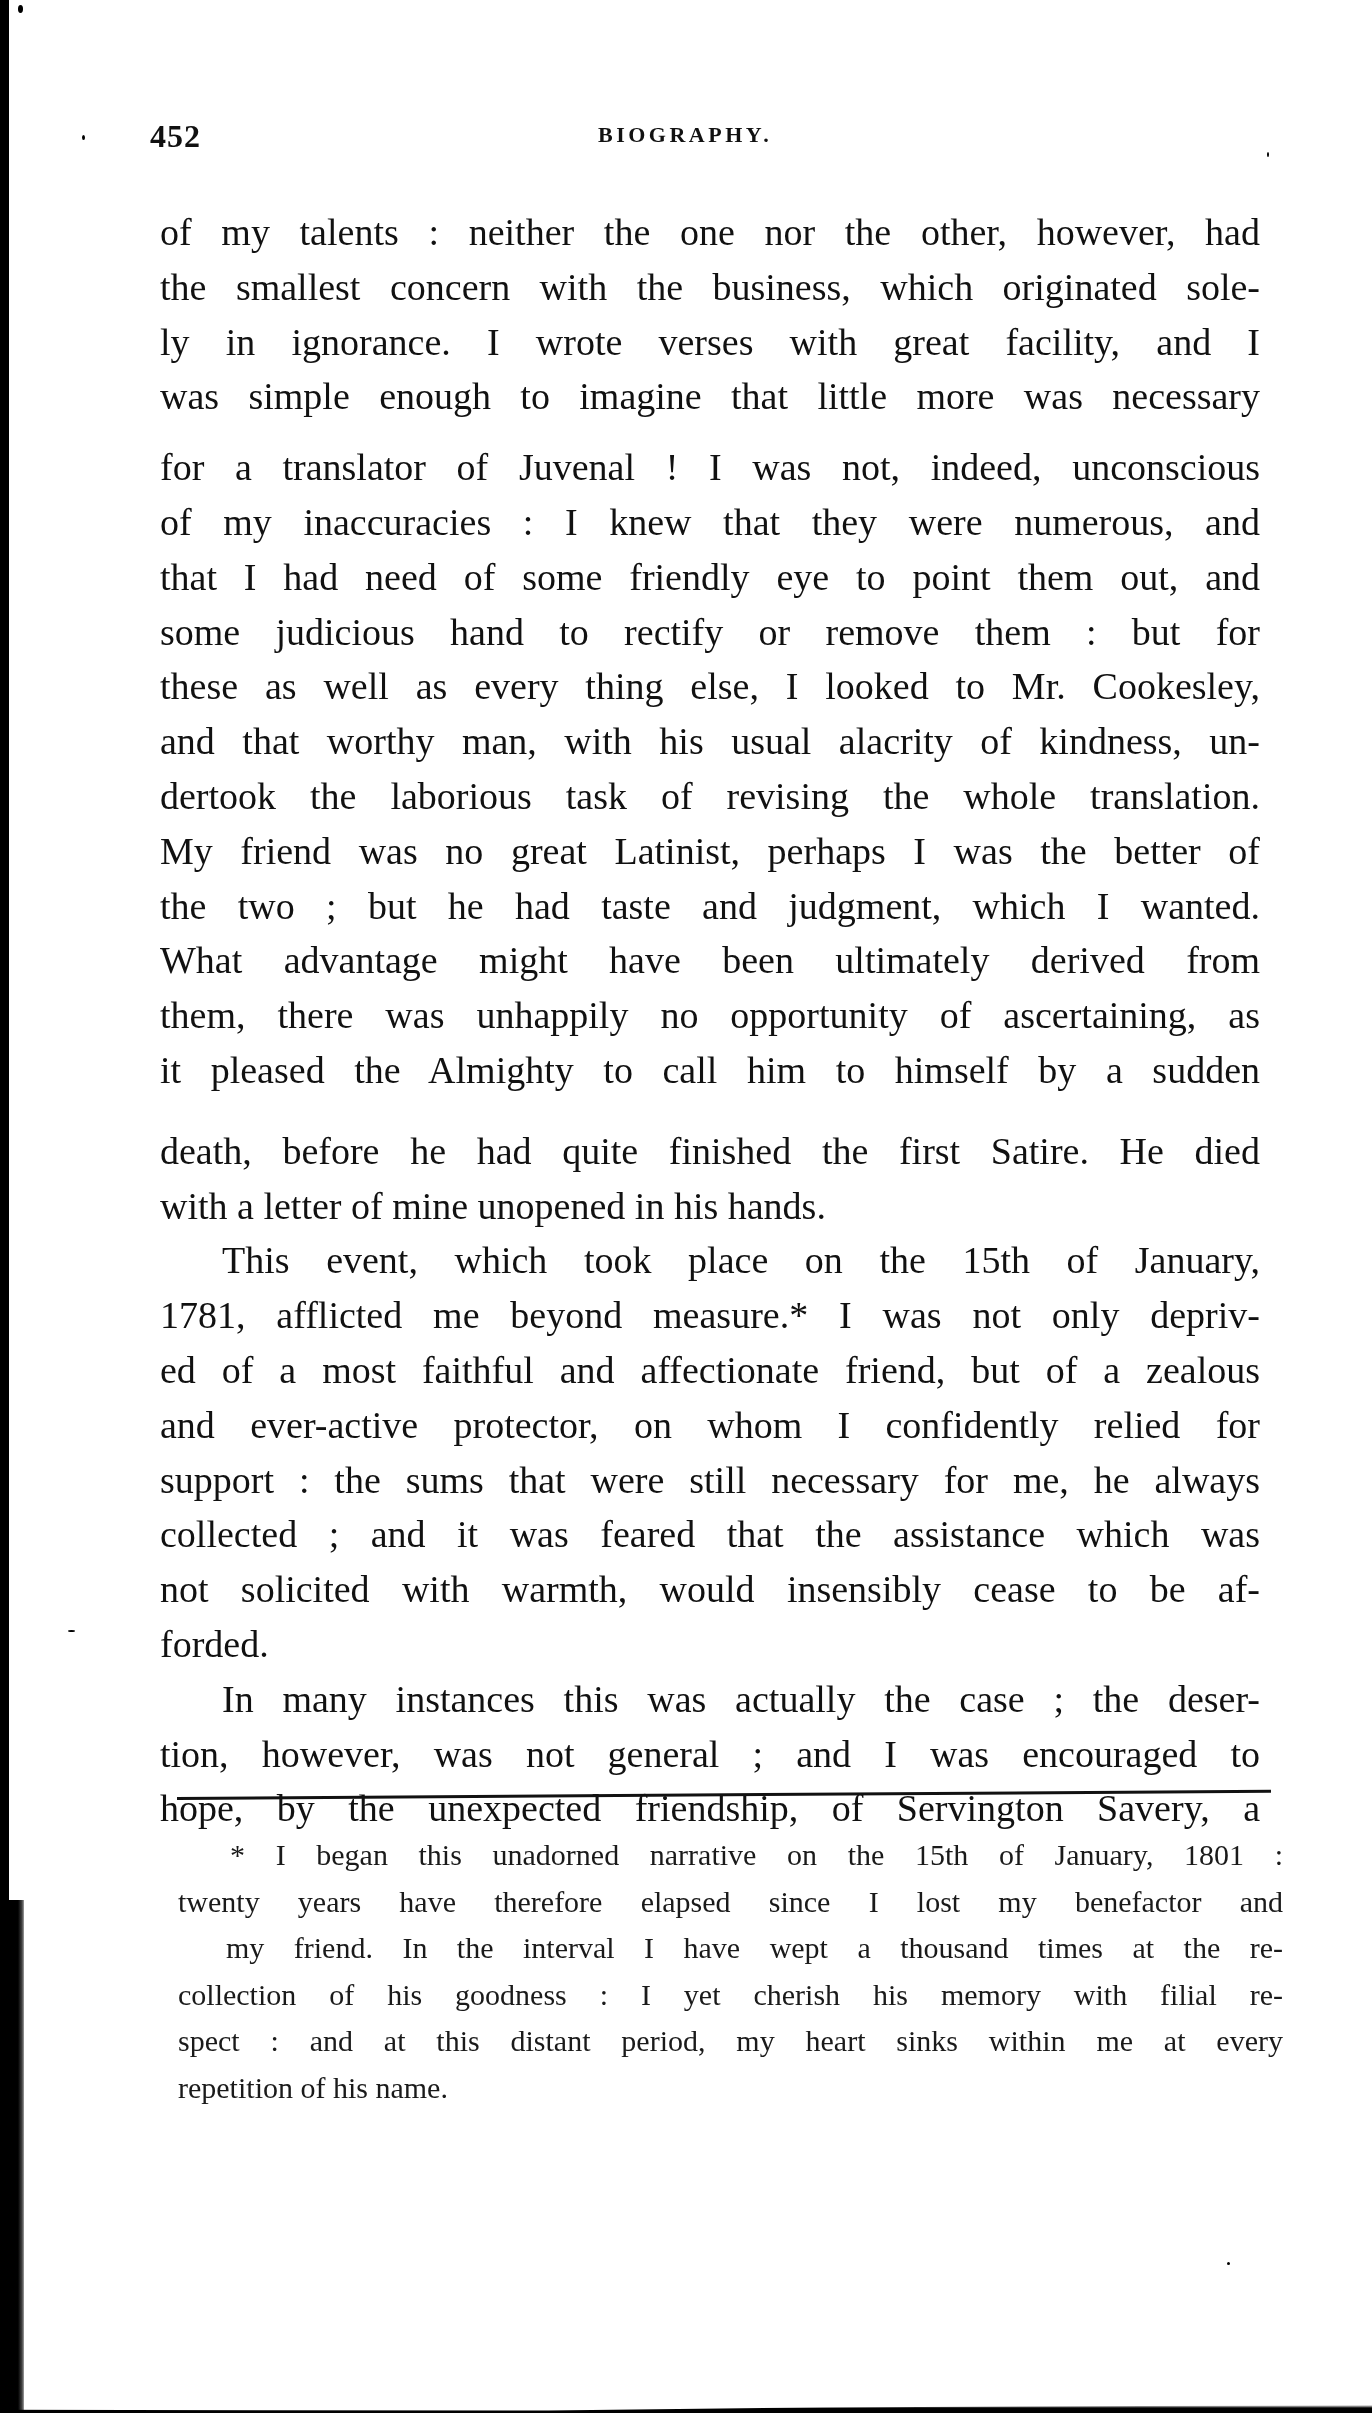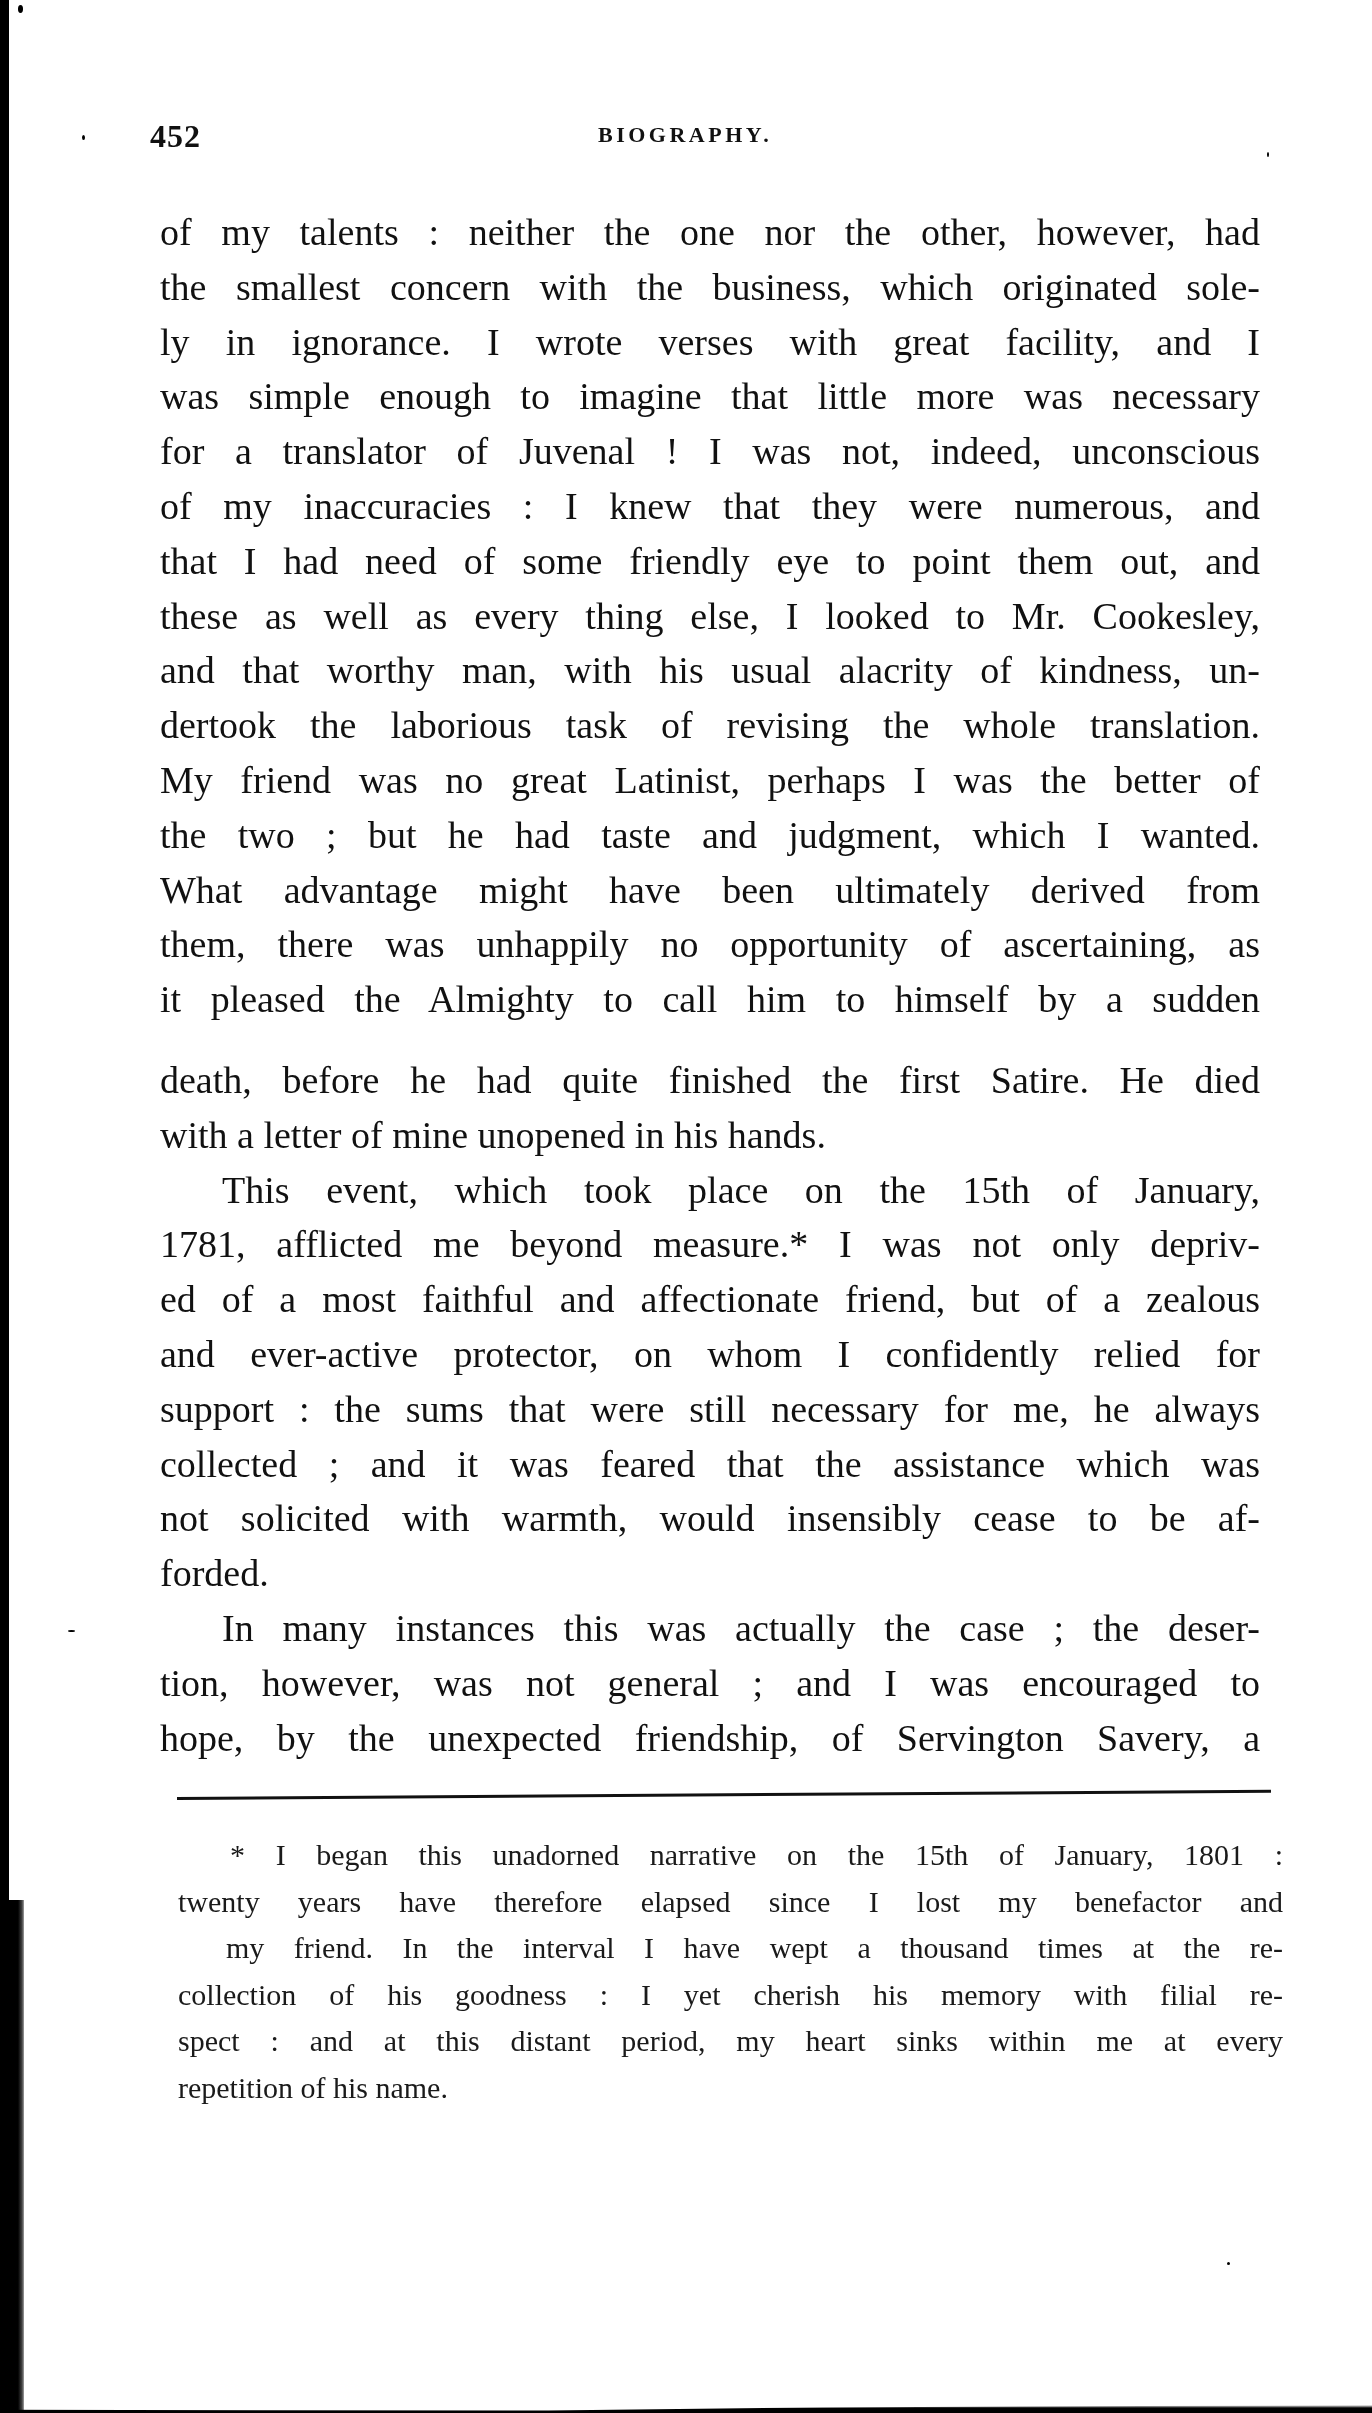--- a/index.html
+++ b/index.html
@@ -133,23 +133,24 @@
   <span class="page-number">452</span>
   <span class="running-title">BIOGRAPHY.</span>
 </header>
 
 <main class="body-text">
   <p class="para">
     <span class="line" style="text-align-last: justify;">of my talents : neither the one nor the other, however, had</span>
     <span class="line" style="text-align-last: justify;">the smallest concern with the business, which originated sole-</span>
     <span class="line" style="text-align-last: justify;">ly in ignorance. I wrote verses with great facility, and I</span>
     <span class="line" style="text-align-last: justify;">was simple enough to imagine that little more was necessary</span>
-    <span class="line" style="text-align-last: justify;">for a translator of Juvenal ! I was not, indeed, unconscious</span>
+    <span class="line" style="text-align-last: justify; margin-top: 16px;">for a translator of Juvenal ! I was not, indeed, unconscious</span>
     <span class="line" style="text-align-last: justify;">of my inaccuracies : I knew that they were numerous, and</span>
     <span class="line" style="text-align-last: justify;">that I had need of some friendly eye to point them out, and</span>
+    <span class="line" style="text-align-last: justify;">some judicious hand to rectify or remove them : but for</span>
     <span class="line" style="text-align-last: justify;">these as well as every thing else, I looked to Mr. Cookesley,</span>
     <span class="line" style="text-align-last: justify;">and that worthy man, with his usual alacrity of kindness, un-</span>
     <span class="line" style="text-align-last: justify;">dertook the laborious task of revising the whole translation.</span>
     <span class="line" style="text-align-last: justify;">My friend was no great Latinist, perhaps I was the better of</span>
     <span class="line" style="text-align-last: justify;">the two ; but he had taste and judgment, which I wanted.</span>
     <span class="line" style="text-align-last: justify;">What advantage might have been ultimately derived from</span>
     <span class="line" style="text-align-last: justify;">them, there was unhappily no opportunity of ascertaining, as</span>
     <span class="line" style="text-align-last: justify;">it pleased the Almighty to call him to himself by a sudden</span>
     <span class="line" style="text-align-last: justify; margin-top: 26px;">death, before he had quite finished the first Satire. He died</span>
     <span class="line last">with a letter of mine unopened in his hands.</span>

